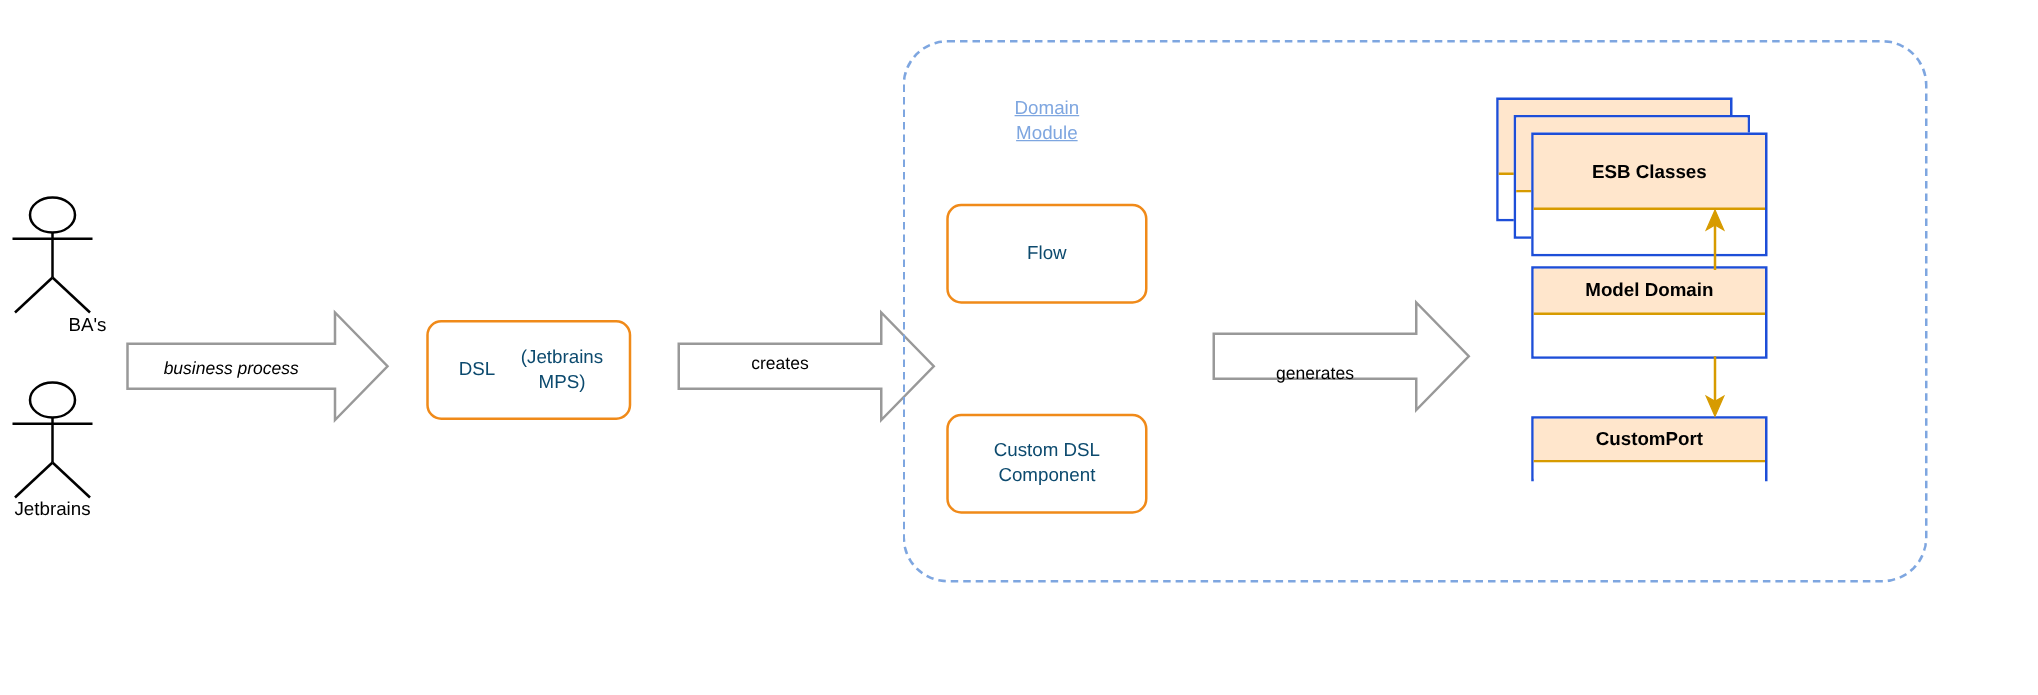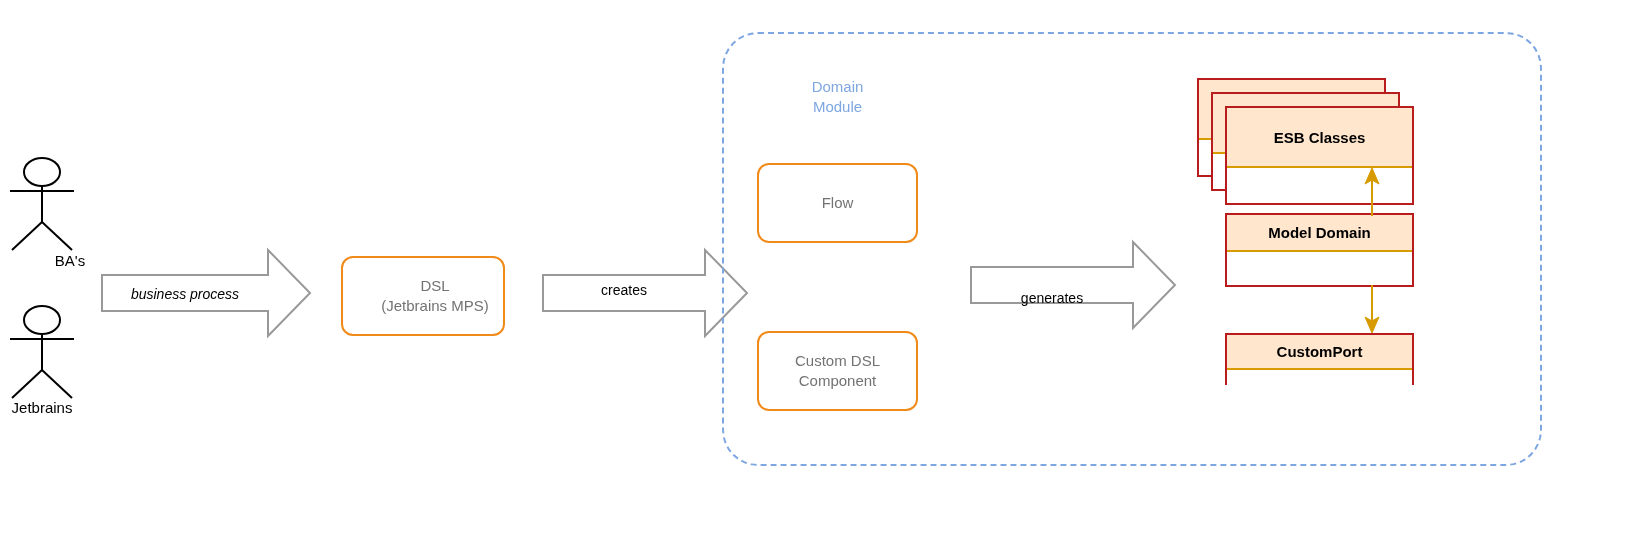--- a/index.html
+++ b/index.html
@@ -43,45 +43,46 @@
     box-sizing: border-box;
     border: 2px solid #F08A19;
     border-radius: 12px;
     background: #ffffff;
     display: flex;
     align-items: center;
     justify-content: center;
     text-align: center;
     font-size: 15px;
     line-height: 20px;
-    color: #737373;
+    color: #0c4a6e;
   }
 
   
   .module-container {
     position: absolute;
     box-sizing: border-box;
     border: 2px dashed #7EA6E0;
     border-radius: 36px;
     background: transparent;
   }
   .module-title {
     position: absolute;
     font-size: 15px;
     line-height: 20px;
     color: #7EA6E0;
     text-align: center;
     white-space: nowrap;
+    text-decoration: underline;
   }
 
   
   .uml {
     position: absolute;
     box-sizing: border-box;
-    border: 2px solid #b91c1c;
+    border: 2px solid #1d4ed8;
     background: #ffffff;
   }
   .uml-head {
     box-sizing: border-box;
     background: #FFE6CC;
     border-bottom: 2px solid #D79B00;
     display: flex;
     align-items: center;
     justify-content: center;
     font-size: 15px;
@@ -115,21 +116,21 @@
     <line x1="42" y1="72" x2="12" y2="100" stroke="#000000" stroke-width="2"></line>
     <line x1="42" y1="72" x2="72" y2="100" stroke="#000000" stroke-width="2"></line>
   </svg>
   <div class="actor-label" style="left:0px; top:399px; width:84px;">Jetbrains</div>
 
   <svg class="abs" style="left:100px; top:248px; width:212px; height:90px;">
     <polygon points="2,27 168,27 168,2 210,45 168,88 168,63 2,63" fill="#ffffff" stroke="#999999" stroke-width="2" stroke-linejoin="miter"></polygon>
   </svg>
   <div class="block-arrow-label" style="left:100px; top:286px; width:170px;font-style:italic;">business process</div>
 
-  <div class="round-box" style="left:341px; top:256px; width:164px; height:80px; flex-direction:column;padding-left:24px;">
+  <div class="round-box" style="left:341px; top:256px; width:164px; height:80px; flex-direction:row;padding-left:24px;">
     <span>DSL</span>
     <span>(Jetbrains MPS)</span>
   </div>
 
   <svg class="abs" style="left:541px; top:248px; width:208px; height:90px;">
     <polygon points="2,27 164,27 164,2 206,45 164,88 164,63 2,63" fill="#ffffff" stroke="#999999" stroke-width="2" stroke-linejoin="miter"></polygon>
   </svg>
   <div class="block-arrow-label" style="left:541px; top:282px; width:166px;">creates</div>
 
   <div class="module-container" style="left:722px; top:32px; width:820px; height:434px;"></div>

